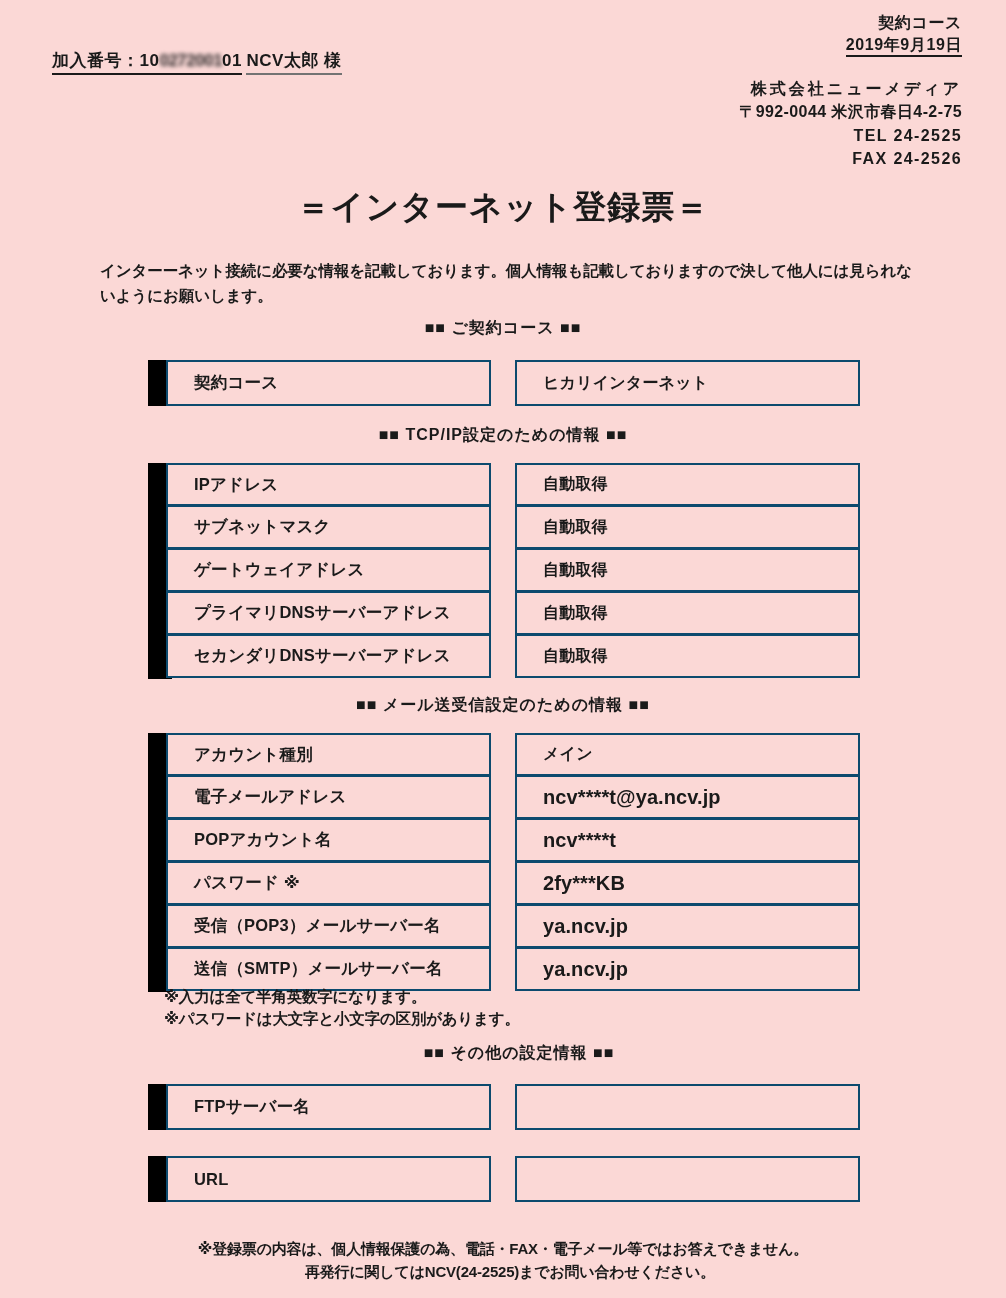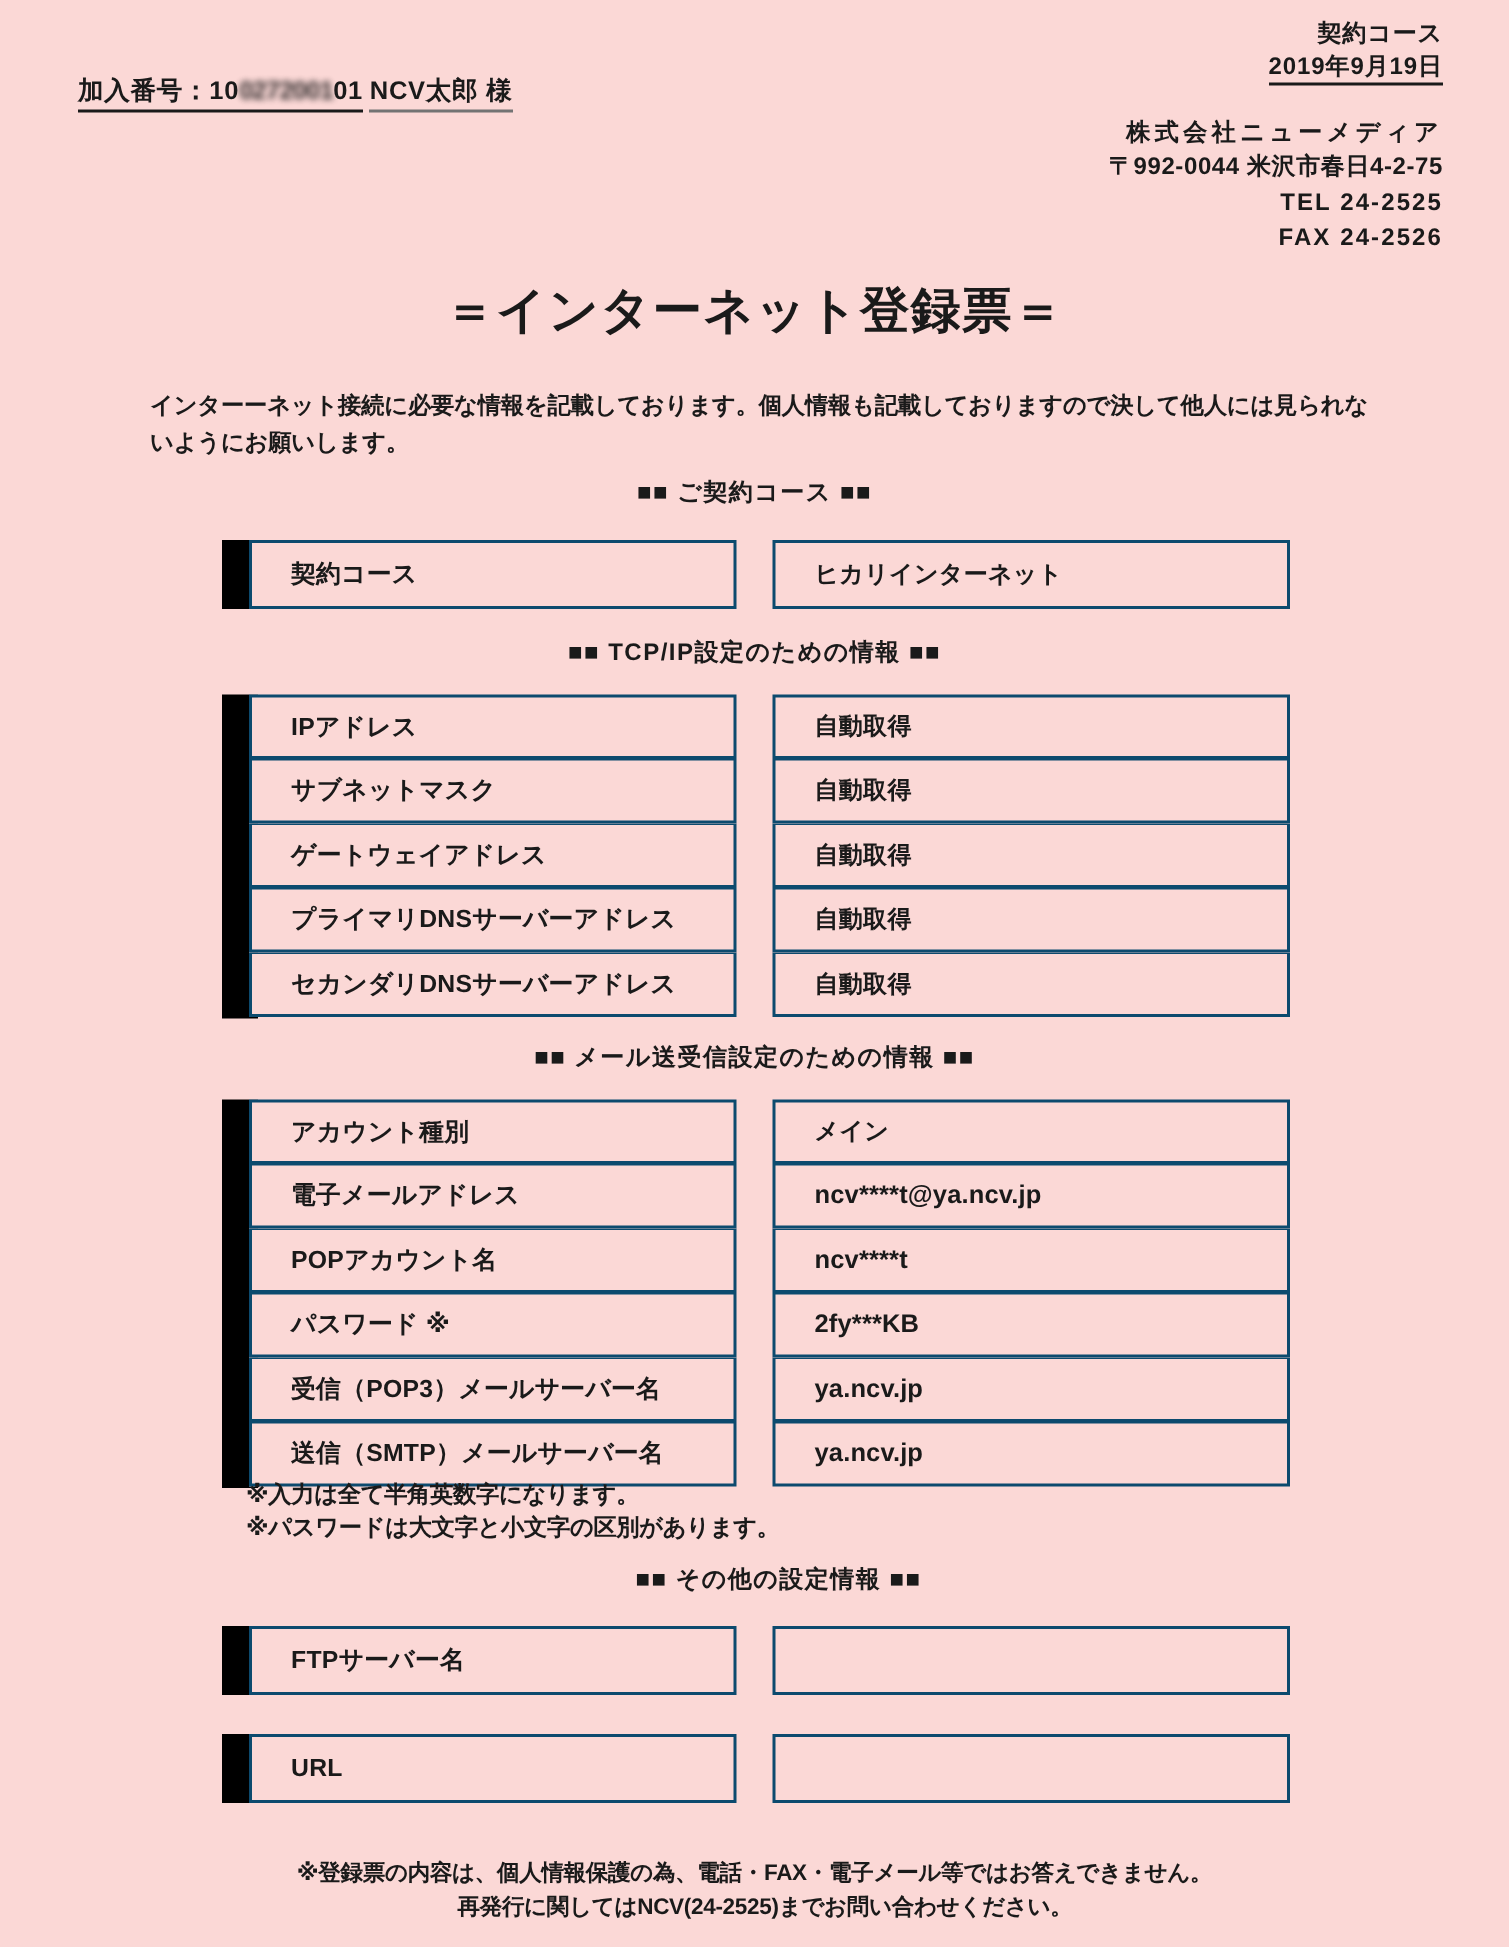--- a/index.html
+++ b/index.html
@@ -160,21 +160,21 @@
   }
   .row + .row .cell-label,
   .row + .row .cell-value { border-top-width: 1px; }
   .row + .row .cell-label { margin-top: 0; }
 
   
   .tbl.stacked .row { height: 43px; }
   .tbl.stacked .row .cell-label,
   .tbl.stacked .row .cell-value { height: 43px; }
 
-  .cell-value.mono { font-size: 17px; letter-spacing: 0.1px; }
+  .cell-value.mono { font-size: 20px; letter-spacing: 0.1px; }
 
   
   .tbl.single .row { height: 46px; }
   .tbl.single .cell-label,
   .tbl.single .cell-value { height: 46px; }
   .tbl.single .blackbar { height: 46px; }
 
   
   .notes {
     position: absolute;

